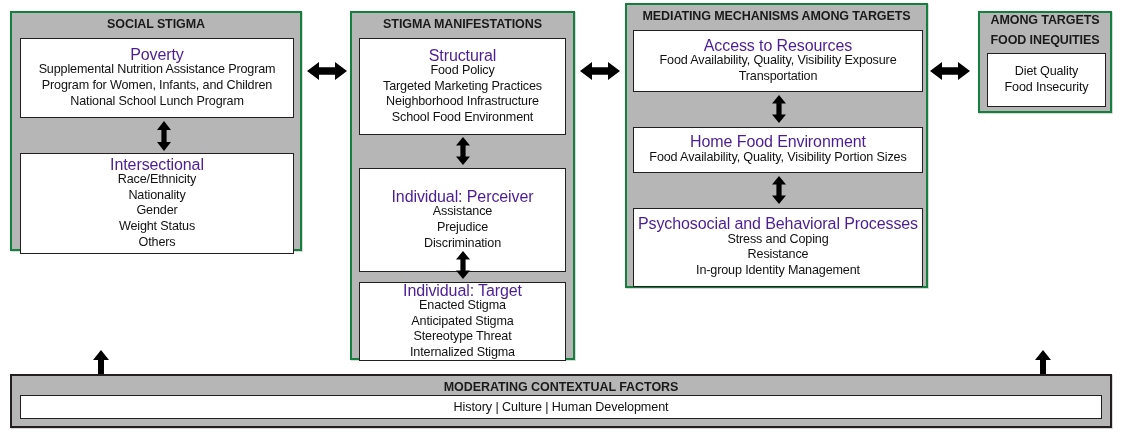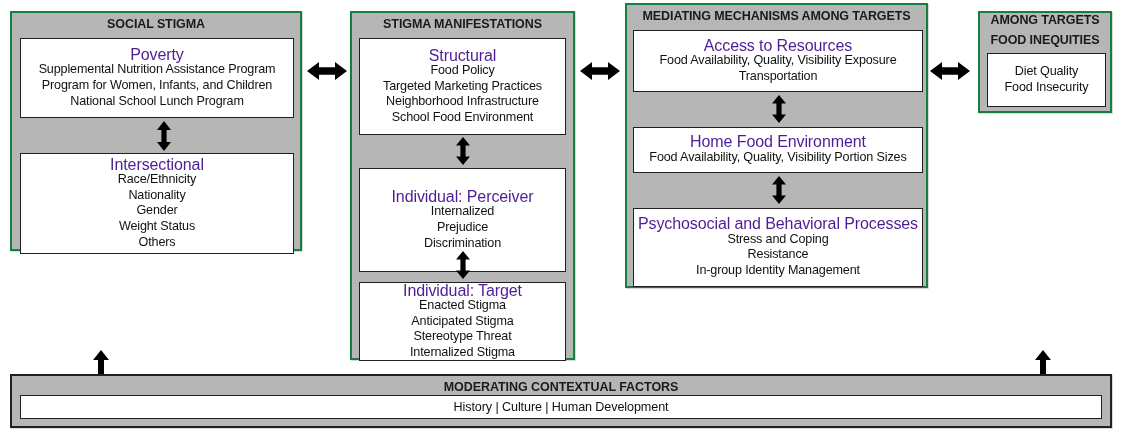--- a/index.html
+++ b/index.html
@@ -158,21 +158,21 @@
     </div>
 
     <div class="arrow" style="left:103px; top:124px;">
       <svg width="16" height="28" viewBox="0 0 16 28">
         <path d="M8 0 L15 8.5 L10.6 8.5 L10.6 19.5 L15 19.5 L8 28 L1 19.5 L5.4 19.5 L5.4 8.5 L1 8.5 Z" fill="#000000"></path>
       </svg>
     </div>
 
     <div class="box" id="box-individual-perceiver" style="left:7px; top:155px; width:207px; height:104px;">
       <div class="box-head">Individual: Perceiver</div>
-      <div class="box-line">Internalized</div>
+      <div class="box-line">Assistance</div>
       <div class="box-line">Prejudice</div>
       <div class="box-line">Discrimination</div>
     </div>
 
     <div class="arrow" style="left:103px; top:238px;">
       <svg width="16" height="28" viewBox="0 0 16 28">
         <path d="M8 0 L15 8.5 L10.6 8.5 L10.6 19.5 L15 19.5 L8 28 L1 19.5 L5.4 19.5 L5.4 8.5 L1 8.5 Z" fill="#000000"></path>
       </svg>
     </div>
 

